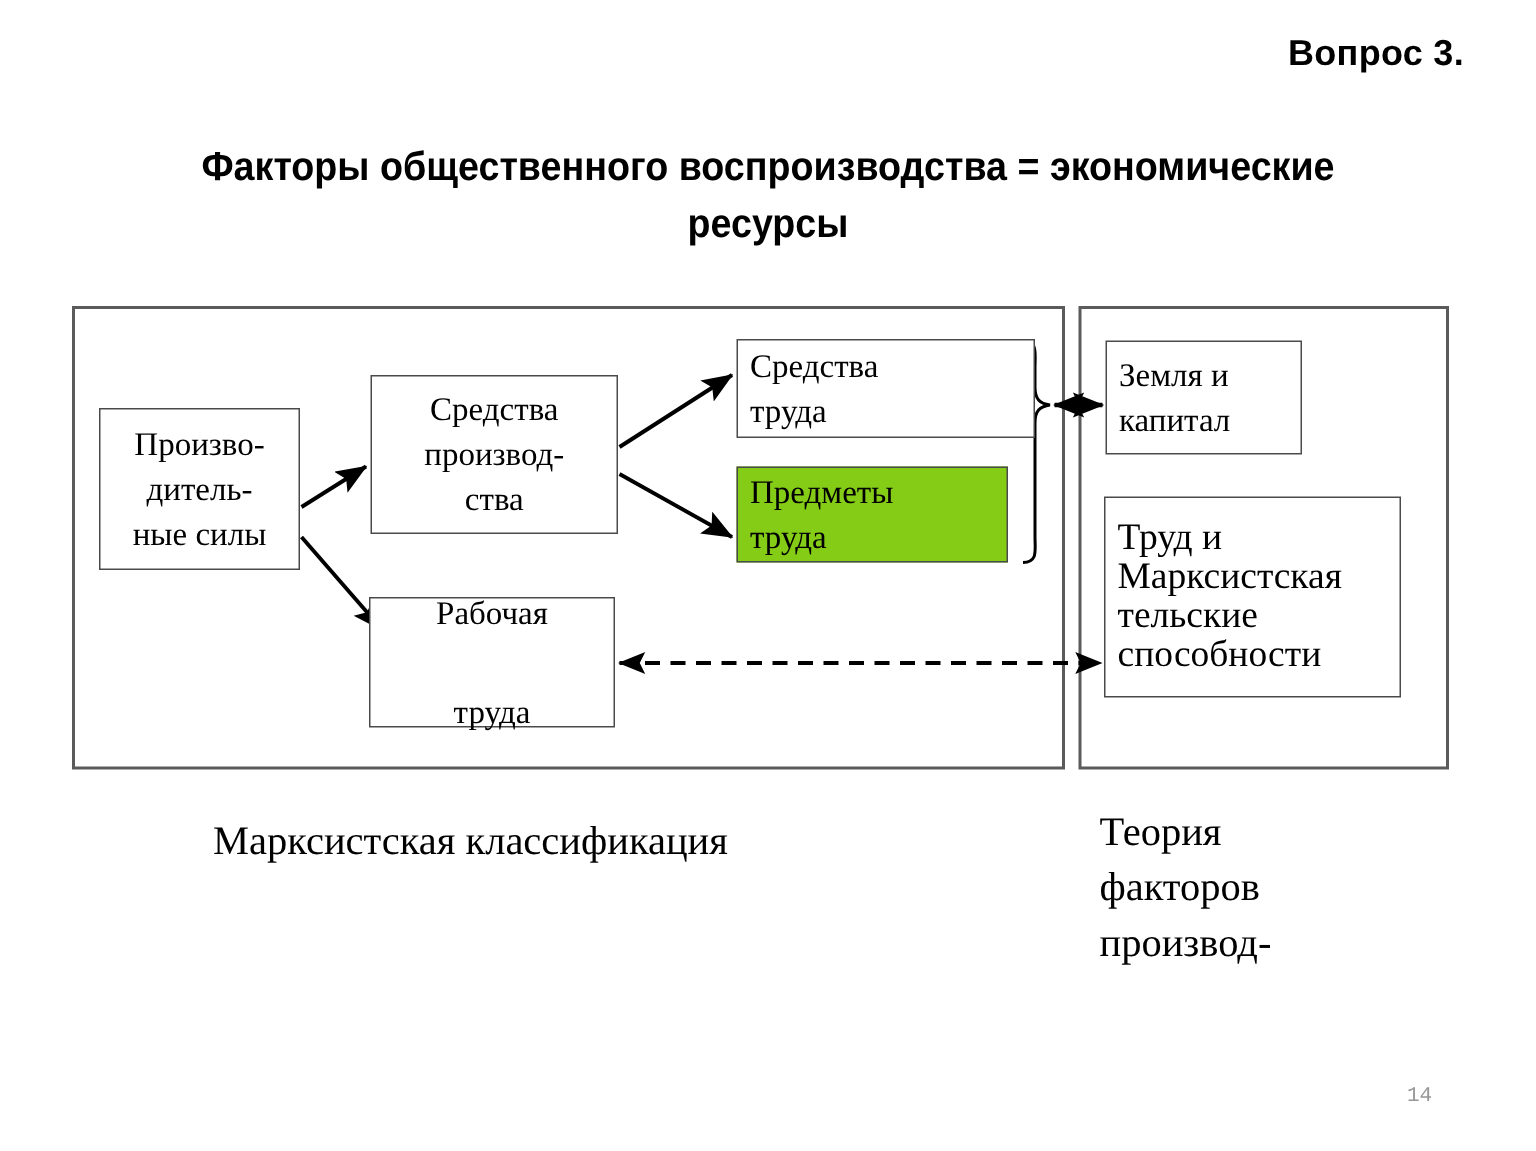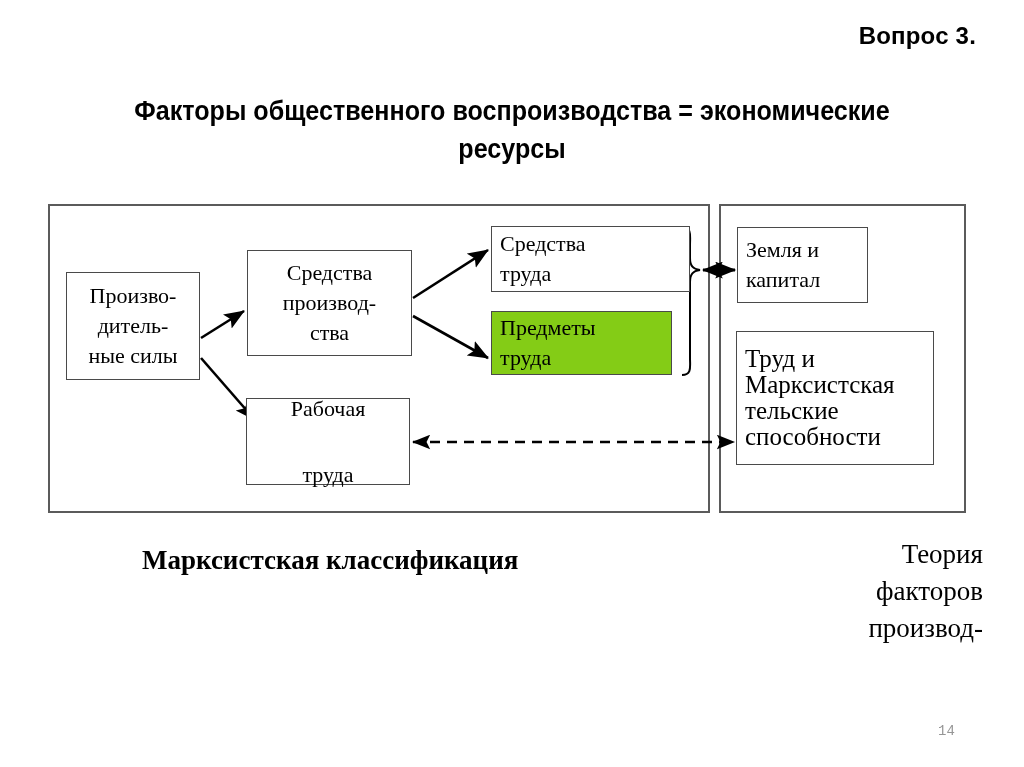--- a/index.html
+++ b/index.html
@@ -97,22 +97,22 @@
     z-index: 2;
     pointer-events: none;
   }
 
   
   .caption {
     position: absolute;
     font-size: 27px;
     line-height: 37px;
   }
-  #caption-marxist { left: 142px; top: 542px; width: 470px; text-align: left; font-weight: bold; }
-  #caption-factors { left: 733px; top: 536px; width: 250px; text-align: right; }
+  #caption-marxist { left: 142px; top: 542px; width: 470px; text-align: left; }
+  #caption-factors { left: 733px; top: 536px; width: 250px; text-align: left; }
 
   
   #page-number {
     position: absolute;
     left: 938px;
     top: 723px;
     font-family: "Liberation Sans", "DejaVu Sans", sans-serif;
     font-size: 14px;
     color: #969696;
   }

